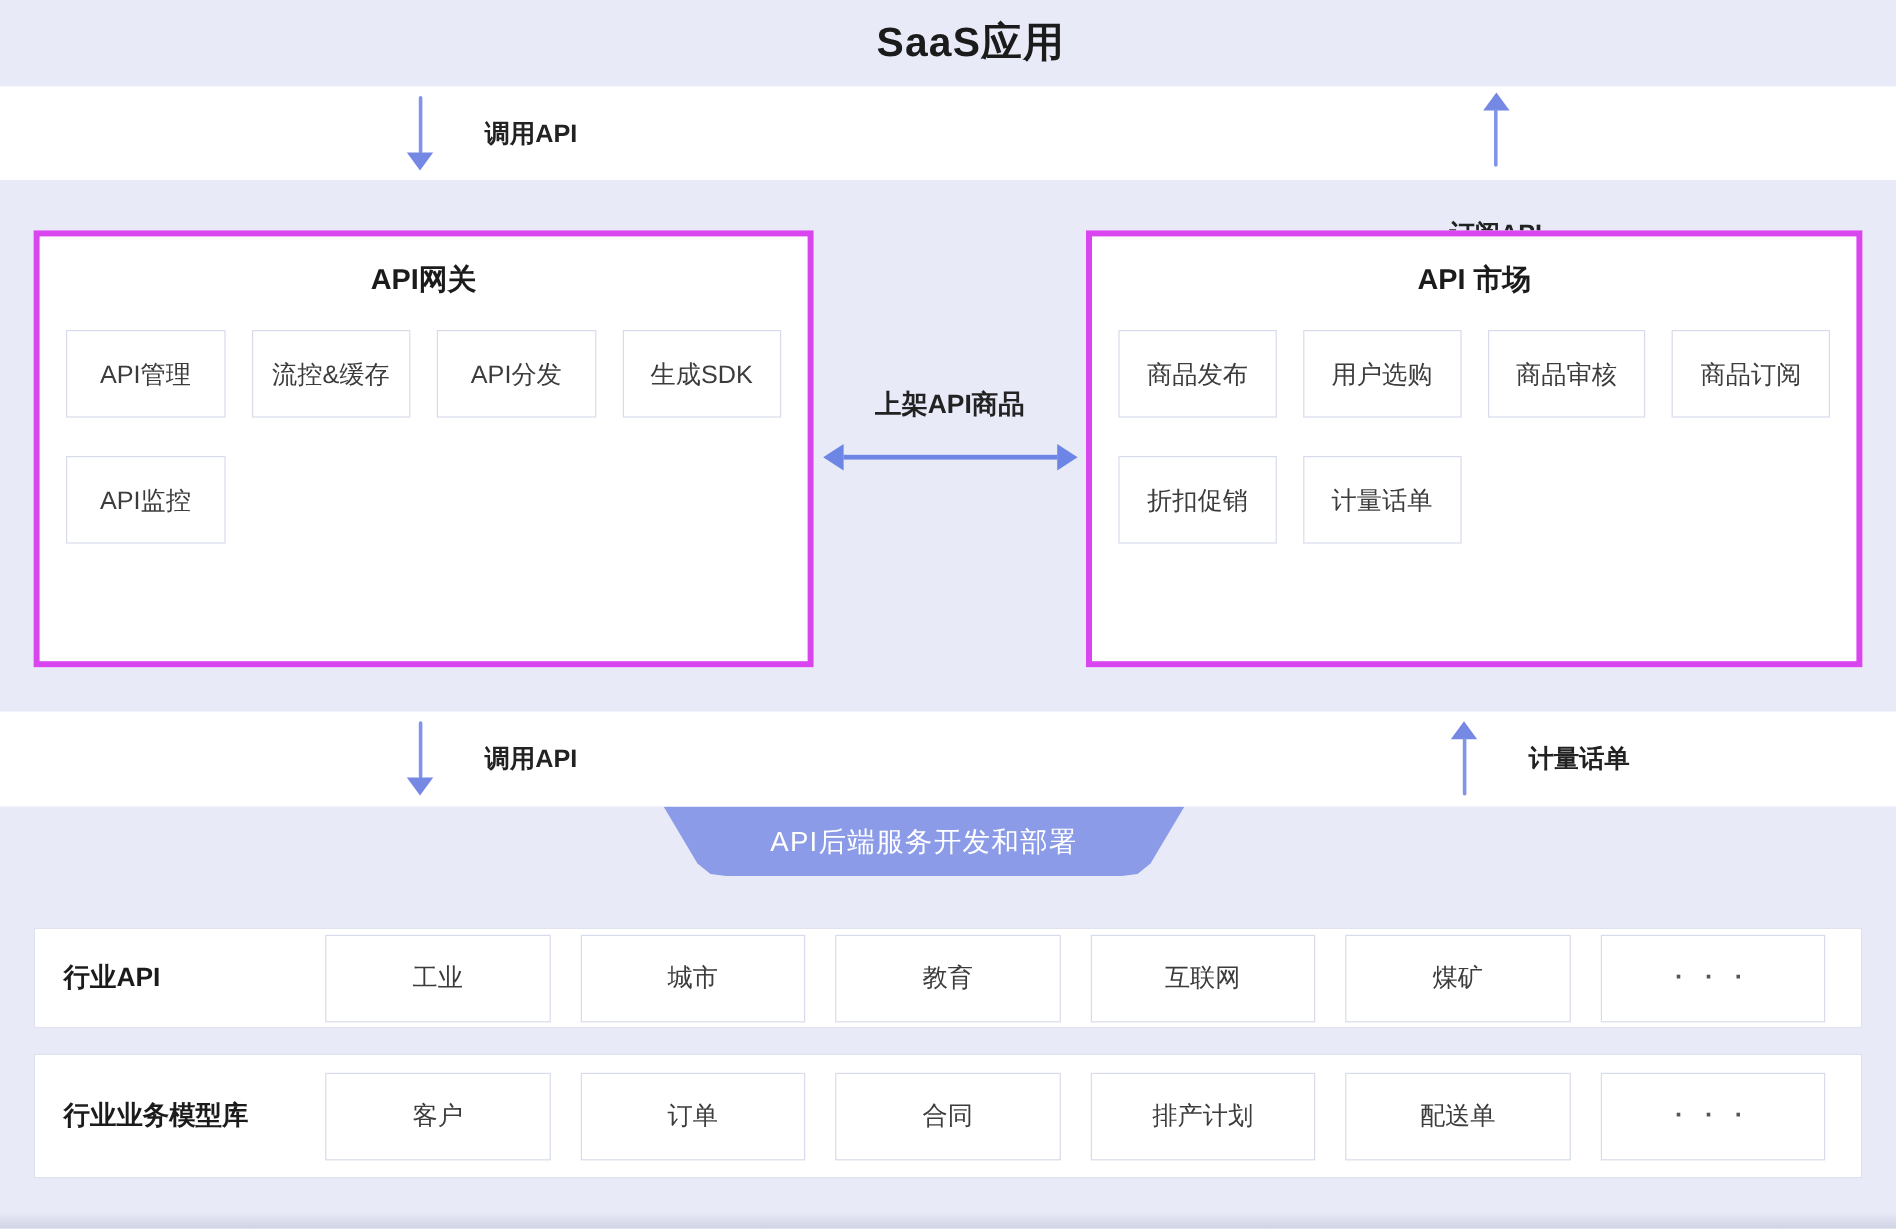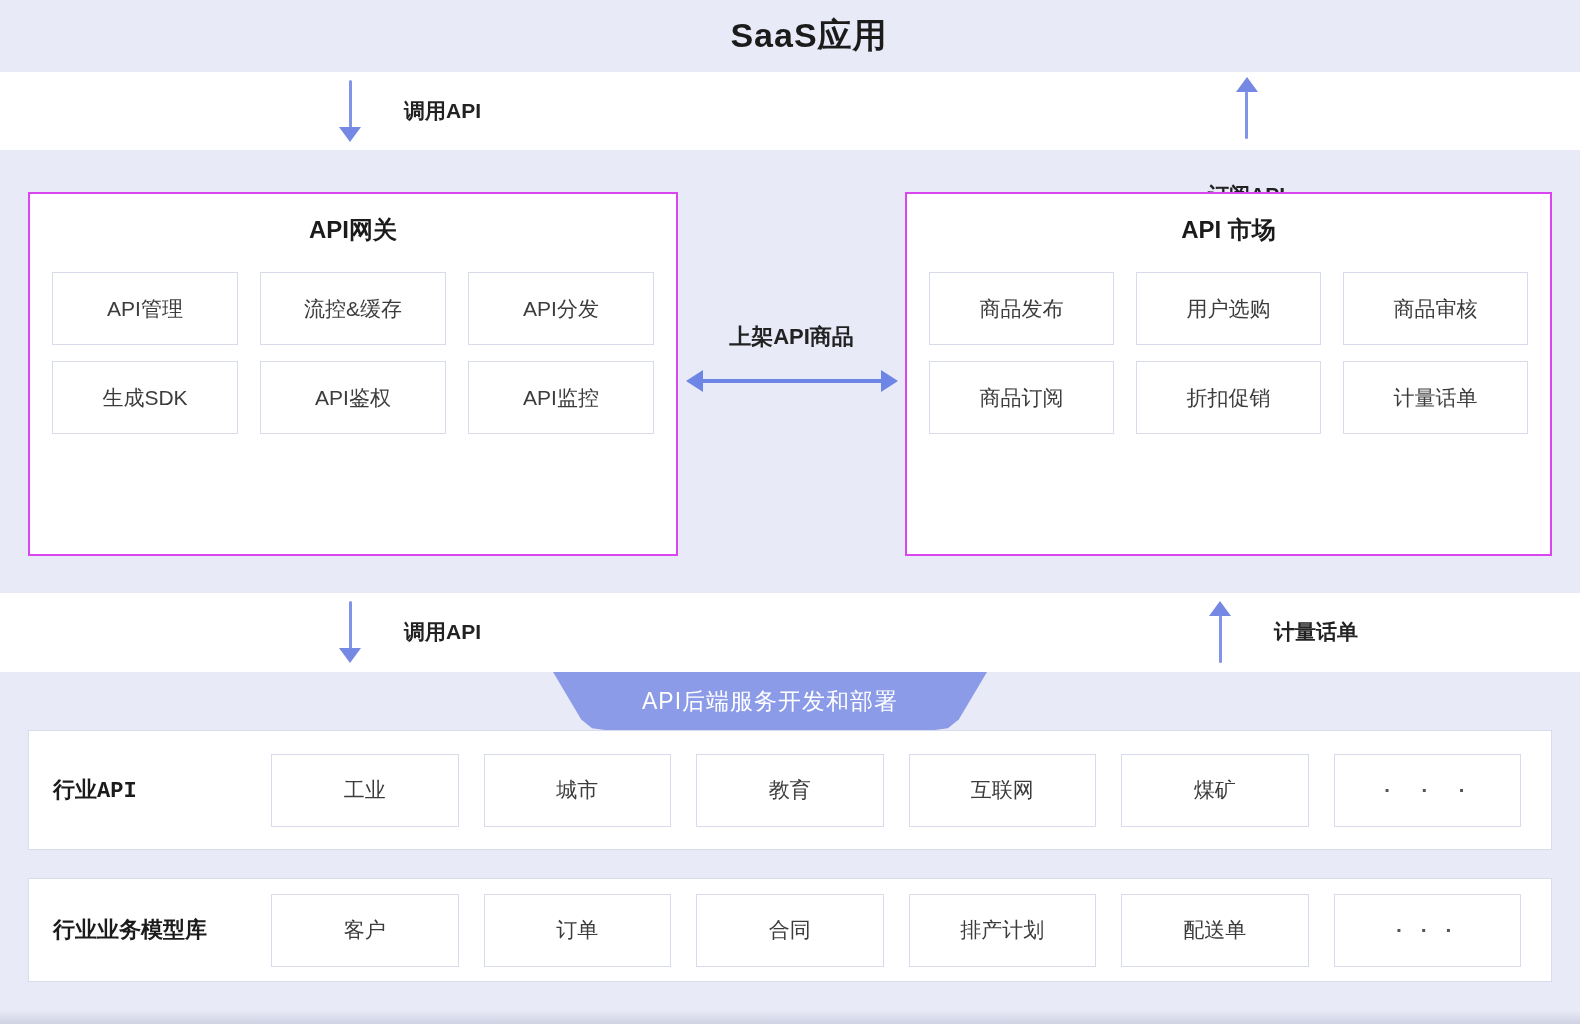--- a/index.html
+++ b/index.html
@@ -33,30 +33,30 @@
   .varrow .head-down{
     width:0;height:0;border-left:11px solid transparent;border-right:11px solid transparent;
     border-top:15px solid #7588e4;margin-top:-1px;
   }
   .varrow .head-up{
     width:0;height:0;border-left:11px solid transparent;border-right:11px solid transparent;
     border-bottom:15px solid #7588e4;margin-bottom:-1px;
   }
   
   .bigbox{
-    position:absolute;background:#ffffff;border:2px solid #d946ef;
+    position:absolute;background:#ffffff;border:5px solid #d946ef;
     box-sizing:border-box;
   }
   .bigbox-title{
     margin-top:20px;text-align:center;
     font-size:24px;font-weight:700;color:#1b1b1b;
   }
   .subgrid{
-    display:grid;grid-template-columns:1fr 1fr 1fr;
-    gap:16px 22px;margin:26px 22px 0 22px;
+    display:grid;grid-template-columns:1fr 1fr 1fr 1fr;
+    gap:32px 22px;margin:26px 22px 0 22px;
   }
   .subbox{
     height:73px;background:#ffffff;border:1px solid #d8dbeb;
     display:flex;align-items:center;justify-content:center;
     font-size:21px;color:#3c3c3c;box-sizing:border-box;
   }
   
   .connector{
     position:absolute;left:678px;top:322px;width:227px;
     display:flex;flex-direction:column;align-items:center;gap:18px;text-align:right;
@@ -119,21 +119,20 @@
     <div class="flow-label">订阅API</div>
   </div>
 
   <div class="bigbox" style="left:28px;top:192px;width:650px;height:364px;">
     <div class="bigbox-title">API网关</div>
     <div class="subgrid">
       <div class="subbox">API管理</div>
       <div class="subbox">流控&amp;缓存</div>
       <div class="subbox">API分发</div>
       <div class="subbox">生成SDK</div>
-      <div class="subbox">API鉴权</div>
       <div class="subbox">API监控</div>
     </div>
   </div>
 
   <div class="connector">
     <div class="connector-label">上架API商品</div>
     <div class="harrow">
       <div class="hleft"></div>
         <div class="hline"></div>
         <div class="hright"></div>
@@ -162,21 +161,21 @@
   <div class="flow" style="left:1208px;top:598px;">
     <div class="varrow">
       <div class="head-up"></div>
         <div class="line"></div>
     </div>
     <div class="flow-label">计量话单</div>
   </div>
 
   <div class="banner">API后端服务开发和部署</div>
 
-  <div class="rowbox" style="top:730px;height:120px;font-family:Liberation Mono, monospace;">
+  <div class="rowbox" style="top:773px;height:84px;">
     <div class="rowbox-label">行业API</div>
     <div class="rowbox-items">
       <div class="subbox">工业</div>
       <div class="subbox">城市</div>
       <div class="subbox">教育</div>
       <div class="subbox">互联网</div>
       <div class="subbox">煤矿</div>
       <div class="subbox dots">· · ·</div>
     </div>
   </div>

